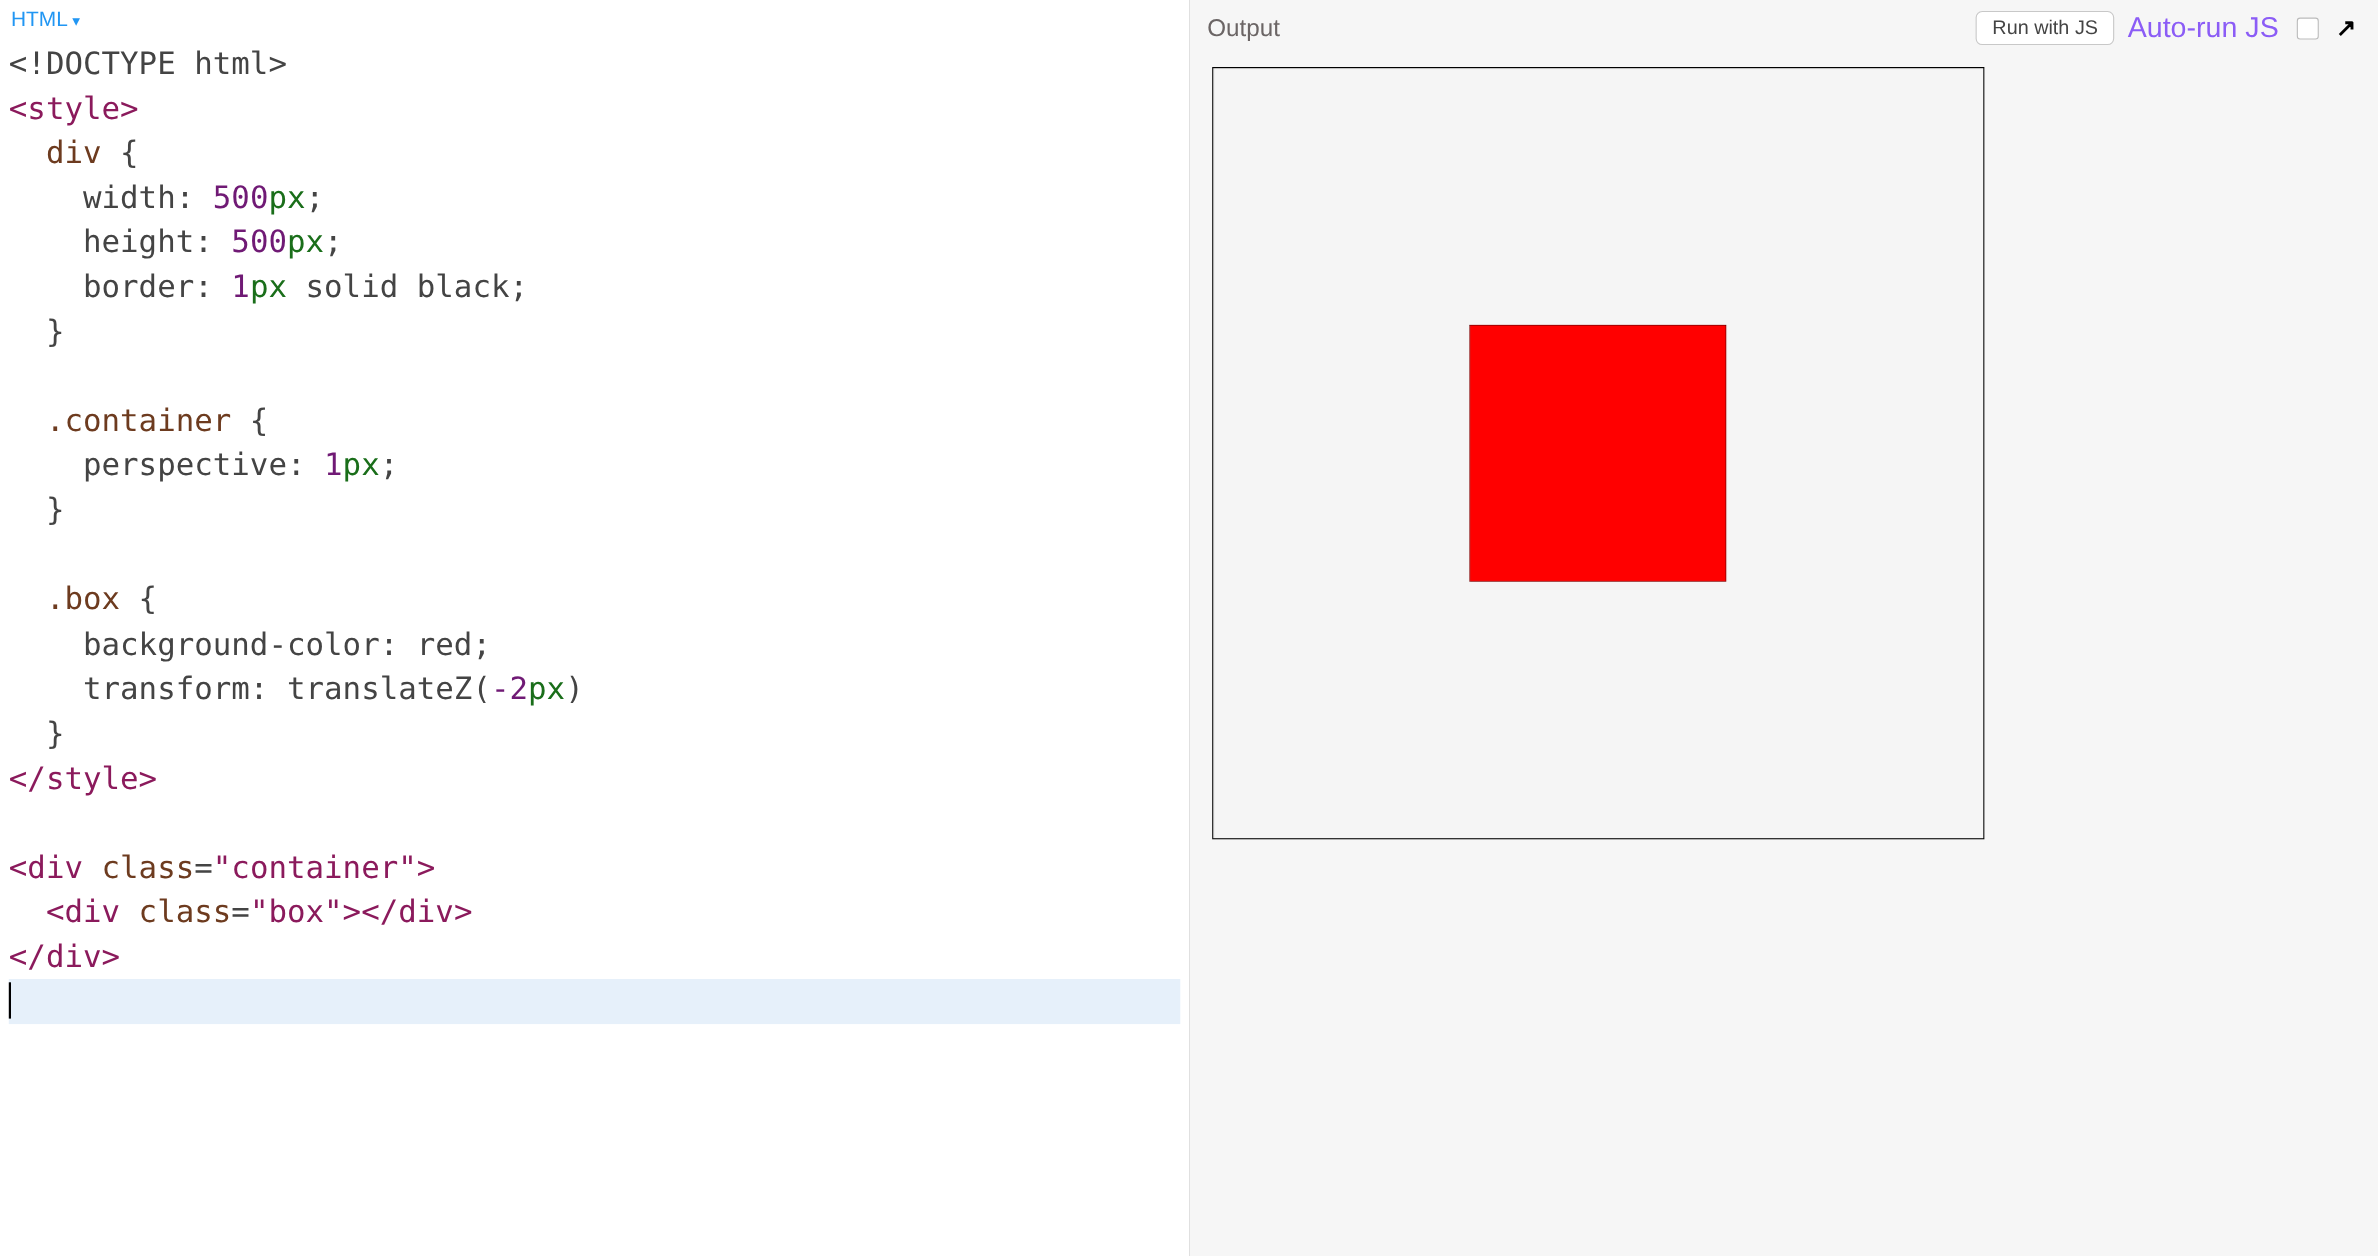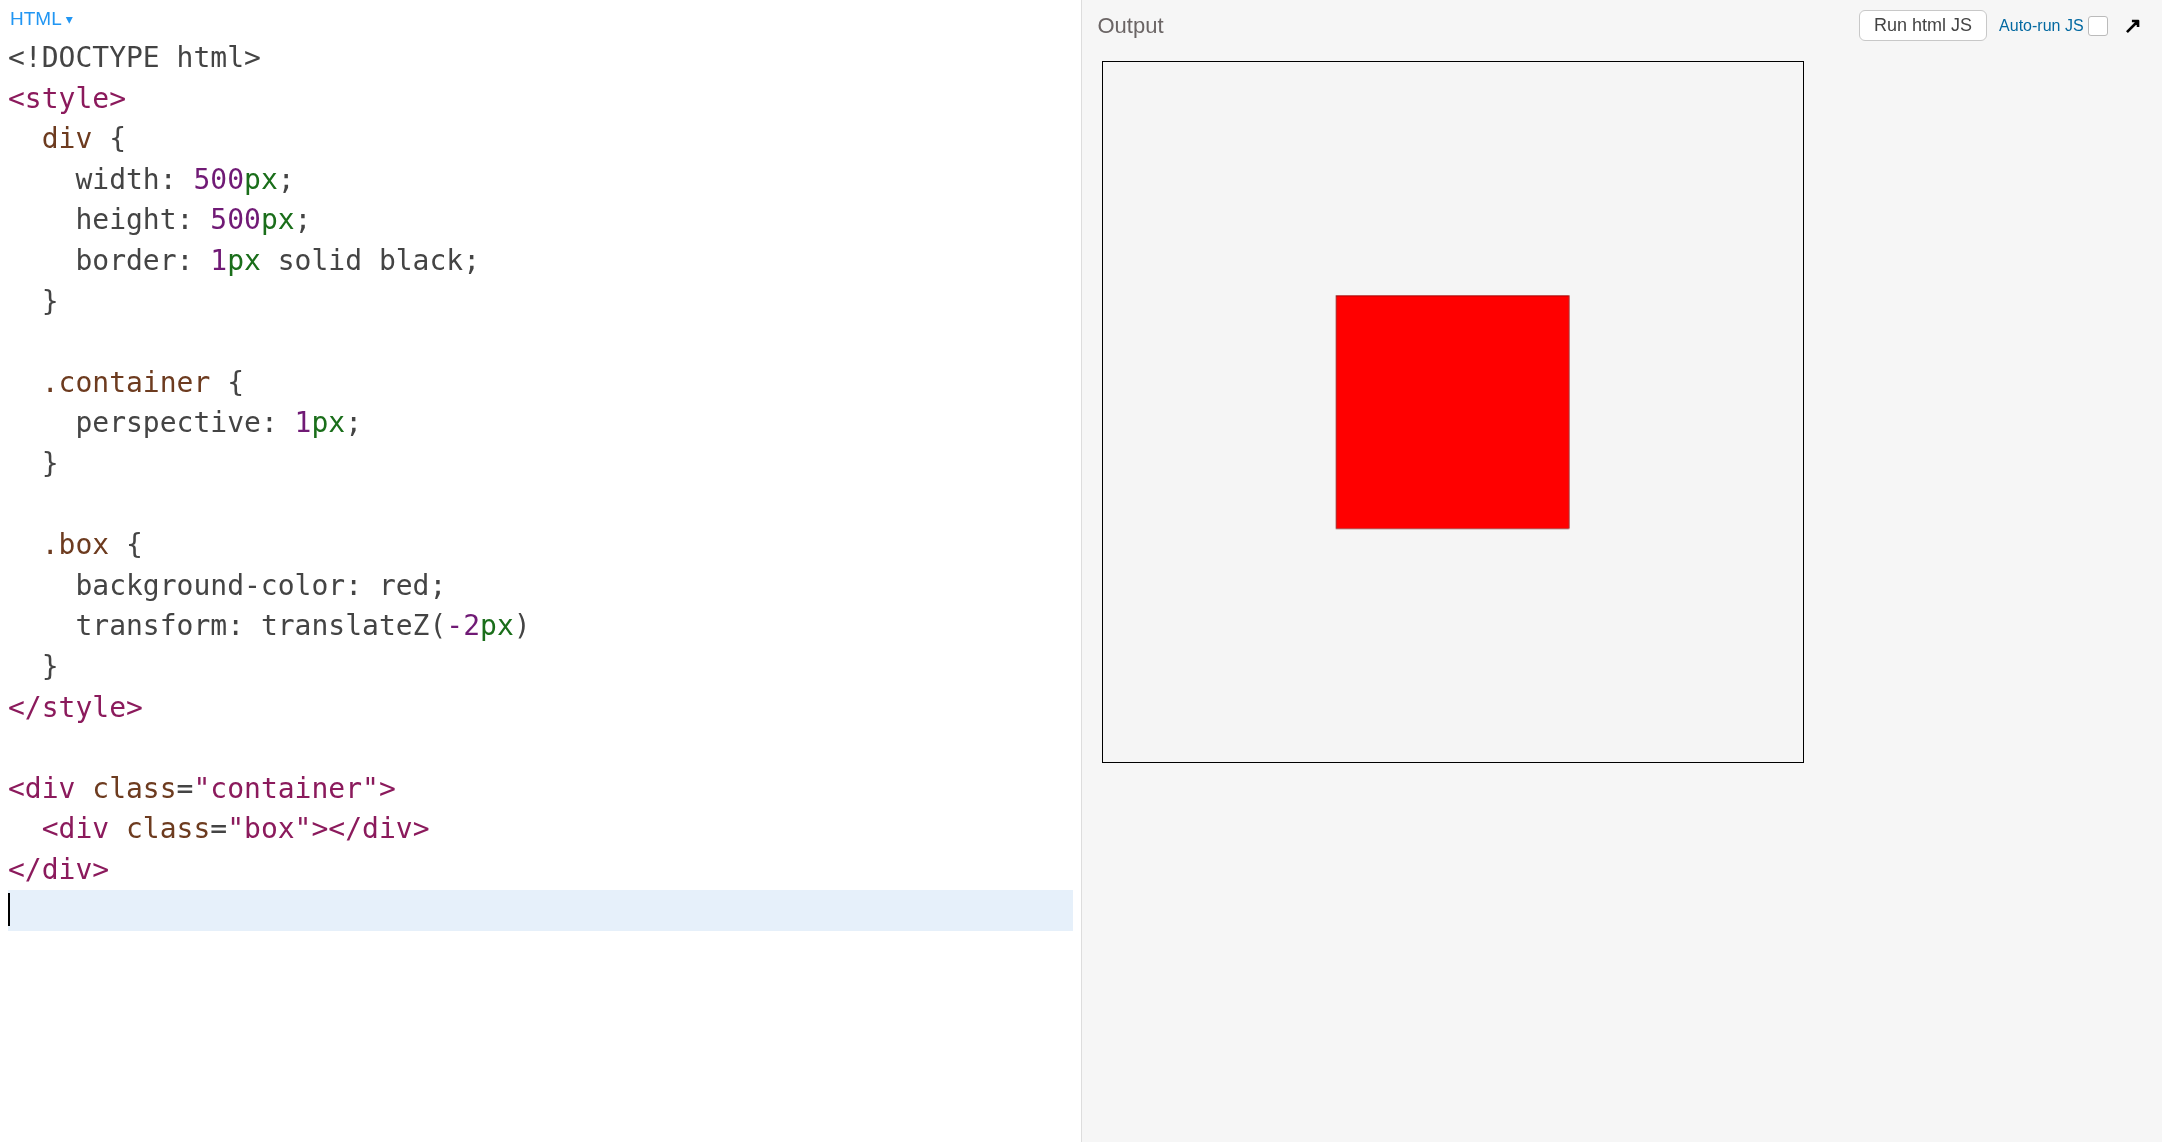--- a/index.html
+++ b/index.html
@@ -102,23 +102,23 @@
       border-radius: 6px;
       padding: 4px 14px;
       font-size: 18px;
       color: #444;
       cursor: pointer;
       font-family: inherit;
     }
     .autorun-wrap {
       display: flex;
       align-items: center;
-      gap: 4px;
-      font-size: 16px;
-      color: #0369a1;
+      gap: 16px;
+      font-size: 26px;
+      color: #8b5cf6;
     }
     .autorun-check {
       width: 20px;
       height: 20px;
       border: 1px solid #bbb;
       border-radius: 3px;
       background: #fff;
     }
     .expand-icon {
       font-size: 22px;
@@ -159,21 +159,21 @@
       <span>HTML</span>
       <span class="lang-caret">▾</span>
     </div>
   </div>
   <div class="code-area" id="code-area"><div class="code-line"><span class="tok-doctype">&lt;!DOCTYPE html&gt;</span></div><div class="code-line"><span class="tok-angle">&lt;</span><span class="tok-tag">style</span><span class="tok-angle">&gt;</span></div><div class="code-line">  <span class="tok-selector">div</span> <span class="tok-brace">{</span></div><div class="code-line">    <span class="tok-prop">width</span><span class="tok-punct">: </span><span class="tok-num">500</span><span class="tok-unit">px</span><span class="tok-punct">;</span></div><div class="code-line">    <span class="tok-prop">height</span><span class="tok-punct">: </span><span class="tok-num">500</span><span class="tok-unit">px</span><span class="tok-punct">;</span></div><div class="code-line">    <span class="tok-prop">border</span><span class="tok-punct">: </span><span class="tok-num">1</span><span class="tok-unit">px</span><span class="tok-val"> solid black</span><span class="tok-punct">;</span></div><div class="code-line">  <span class="tok-brace">}</span></div><div class="code-line">&nbsp;</div><div class="code-line">  <span class="tok-selector">.container</span> <span class="tok-brace">{</span></div><div class="code-line">    <span class="tok-prop">perspective</span><span class="tok-punct">: </span><span class="tok-num">1</span><span class="tok-unit">px</span><span class="tok-punct">;</span></div><div class="code-line">  <span class="tok-brace">}</span></div><div class="code-line">&nbsp;</div><div class="code-line">  <span class="tok-selector">.box</span> <span class="tok-brace">{</span></div><div class="code-line">    <span class="tok-prop">background-color</span><span class="tok-punct">: </span><span class="tok-val">red</span><span class="tok-punct">;</span></div><div class="code-line">    <span class="tok-prop">transform</span><span class="tok-punct">: </span><span class="tok-func">translateZ</span><span class="tok-punct">(</span><span class="tok-num">-2</span><span class="tok-unit">px</span><span class="tok-punct">)</span></div><div class="code-line">  <span class="tok-brace">}</span></div><div class="code-line"><span class="tok-angle">&lt;/</span><span class="tok-tag">style</span><span class="tok-angle">&gt;</span></div><div class="code-line">&nbsp;</div><div class="code-line"><span class="tok-angle">&lt;</span><span class="tok-tag">div</span> <span class="tok-attrname">class</span><span class="tok-attreq">=</span><span class="tok-attrval">"container"</span><span class="tok-angle">&gt;</span></div><div class="code-line">  <span class="tok-angle">&lt;</span><span class="tok-tag">div</span> <span class="tok-attrname">class</span><span class="tok-attreq">=</span><span class="tok-attrval">"box"</span><span class="tok-angle">&gt;</span><span class="tok-angle">&lt;/</span><span class="tok-tag">div</span><span class="tok-angle">&gt;</span></div><div class="code-line"><span class="tok-angle">&lt;/</span><span class="tok-tag">div</span><span class="tok-angle">&gt;</span></div><div class="code-line cursor-line"><span class="cursor-caret"></span></div></div>
 </div>
 
 <div class="right-pane">
   <div class="right-header">
     <div class="output-title">Output</div>
-    <button class="run-btn">Run html JS</button>
+    <button class="run-btn">Run with JS</button>
     <label class="autorun-wrap">
       <span>Auto-run JS</span>
       <span class="autorun-check"></span>
     </label>
     <span class="expand-icon">↗</span>
   </div>
   <div class="preview-stage">
     <div class="preview-container">
       <div class="preview-box"></div>
     </div>

